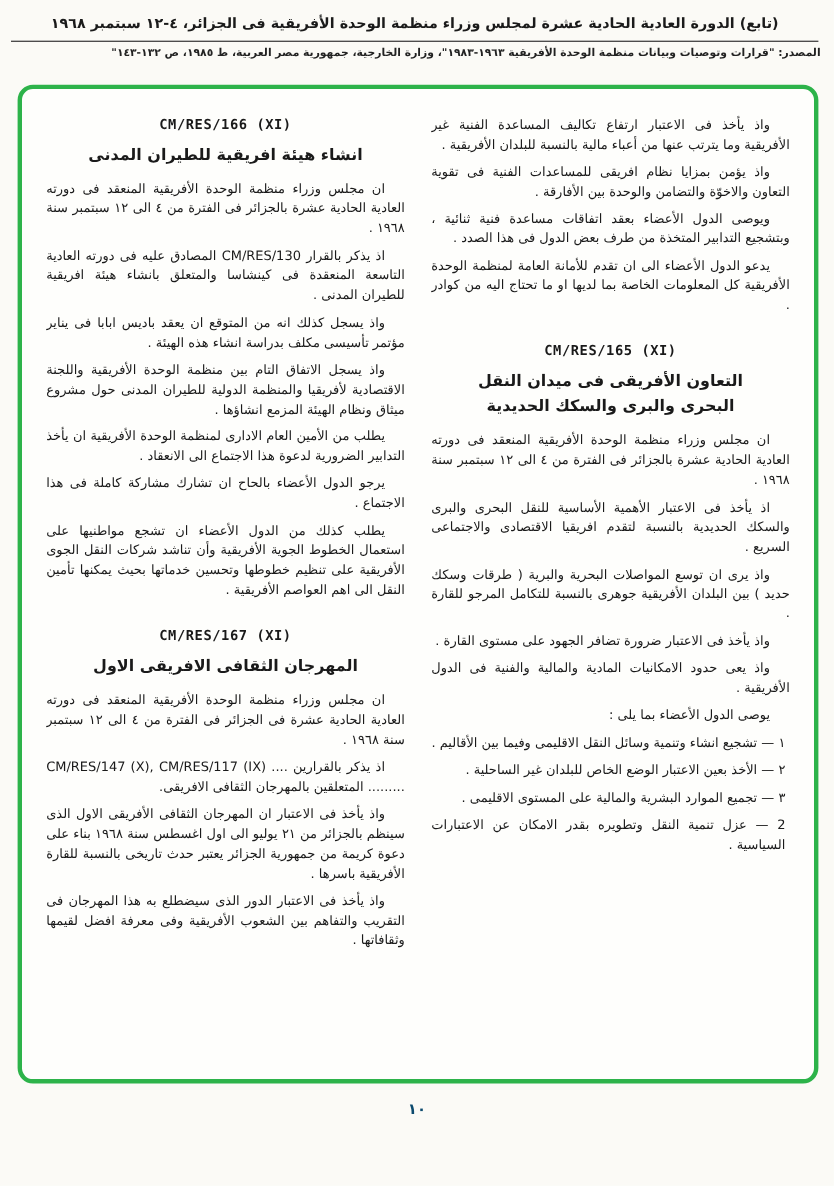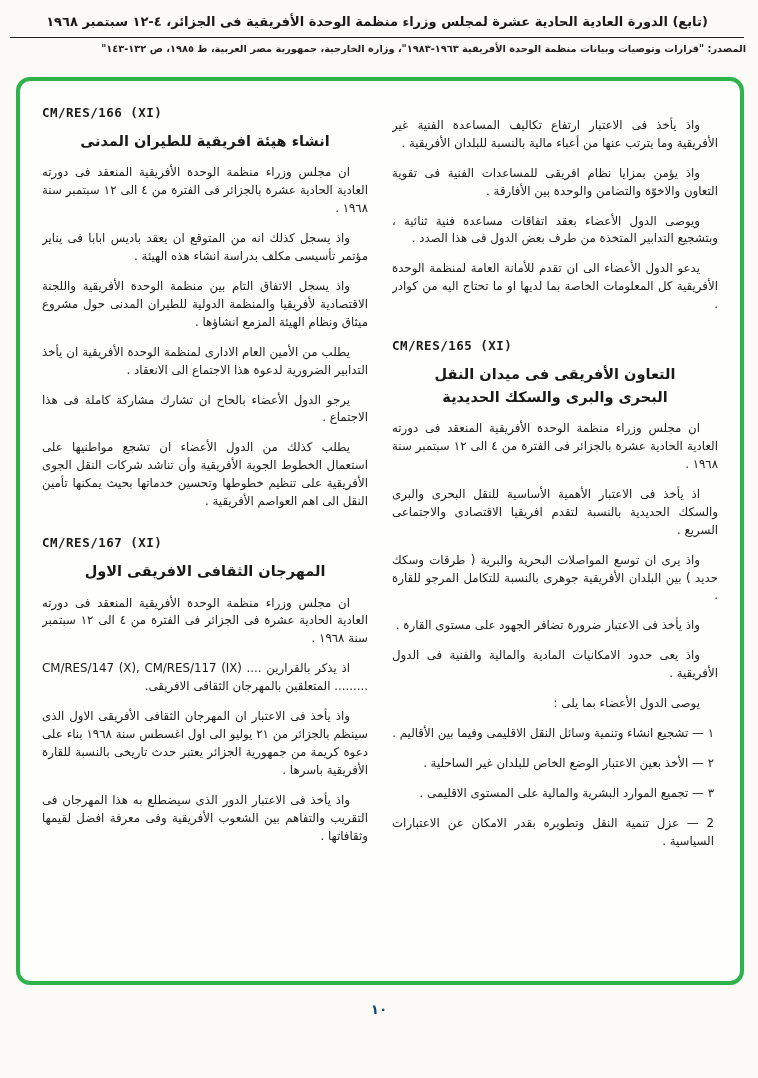--- a/index.html
+++ b/index.html
@@ -47,26 +47,25 @@
   .col { flex:1 1 0; min-width:0; overflow:hidden; }
 
   
   .col p {
     font-size:11.8px;
     line-height:1.52;
     text-align:justify;
     text-align-last:right;
     text-indent:18px;
     margin-bottom:7px;
-    margin-top:12px;
   }
   .col p.li { text-indent:0; padding-right:4px; }
   .ref {
     direction:ltr;
-    text-align:left;
+    text-align:center;
     font-family:"DejaVu Sans Mono", monospace;
     font-size:12.5px;
     font-weight:bold;
     margin-bottom:10px;
     letter-spacing:0.5px;
   }
   .ref-gap { margin-top:24px; }
   .sec-title {
     text-align:center;
     font-size:14.5px;
@@ -121,20 +120,21 @@
         <p class="li">٢ — الأخذ بعين الاعتبار الوضع الخاص للبلدان غير الساحلية .</p>
         <p class="li">٣ — تجميع الموارد البشرية والمالية على المستوى الاقليمى .</p>
         <p class="li">2 — عزل تنمية النقل وتطويره بقدر الامكان عن الاعتبارات السياسية .</p>
       </section>
 
       <section class="col">
         <div class="ref">CM/RES/166 (XI)</div>
         <h2 class="sec-title">انشاء هيئة افريقية للطيران المدنى</h2>
 
         <p>ان مجلس وزراء منظمة الوحدة الأفريقية المنعقد فى دورته العادية الحادية عشرة بالجزائر فى الفترة من ٤ الى ١٢ سبتمبر سنة ١٩٦٨ .</p>
+        <p>اذ يذكر بالقرار CM/RES/130 المصادق عليه فى دورته العادية التاسعة المنعقدة فى كينشاسا والمتعلق بانشاء هيئة افريقية للطيران المدنى .</p>
         <p>واذ يسجل كذلك انه من المتوقع ان يعقد باديس ابابا فى يناير مؤتمر تأسيسى مكلف بدراسة انشاء هذه الهيئة .</p>
         <p>واذ يسجل الاتفاق التام بين منظمة الوحدة الأفريقية واللجنة الاقتصادية لأفريقيا والمنظمة الدولية للطيران المدنى حول مشروع ميثاق ونظام الهيئة المزمع انشاؤها .</p>
         <p>يطلب من الأمين العام الادارى لمنظمة الوحدة الأفريقية ان يأخذ التدابير الضرورية لدعوة هذا الاجتماع الى الانعقاد .</p>
         <p>يرجو الدول الأعضاء بالحاح ان تشارك مشاركة كاملة فى هذا الاجتماع .</p>
         <p>يطلب كذلك من الدول الأعضاء ان تشجع مواطنيها على استعمال الخطوط الجوية الأفريقية وأن تناشد شركات النقل الجوى الأفريقية على تنظيم خطوطها وتحسين خدماتها بحيث يمكنها تأمين النقل الى اهم العواصم الأفريقية .</p>
 
         <div class="ref ref-gap">CM/RES/167 (XI)</div>
         <h2 class="sec-title">المهرجان الثقافى الافريقى الاول</h2>
 
         <p>ان مجلس وزراء منظمة الوحدة الأفريقية المنعقد فى دورته العادية الحادية عشرة فى الجزائر فى الفترة من ٤ الى ١٢ سبتمبر سنة ١٩٦٨ .</p>

